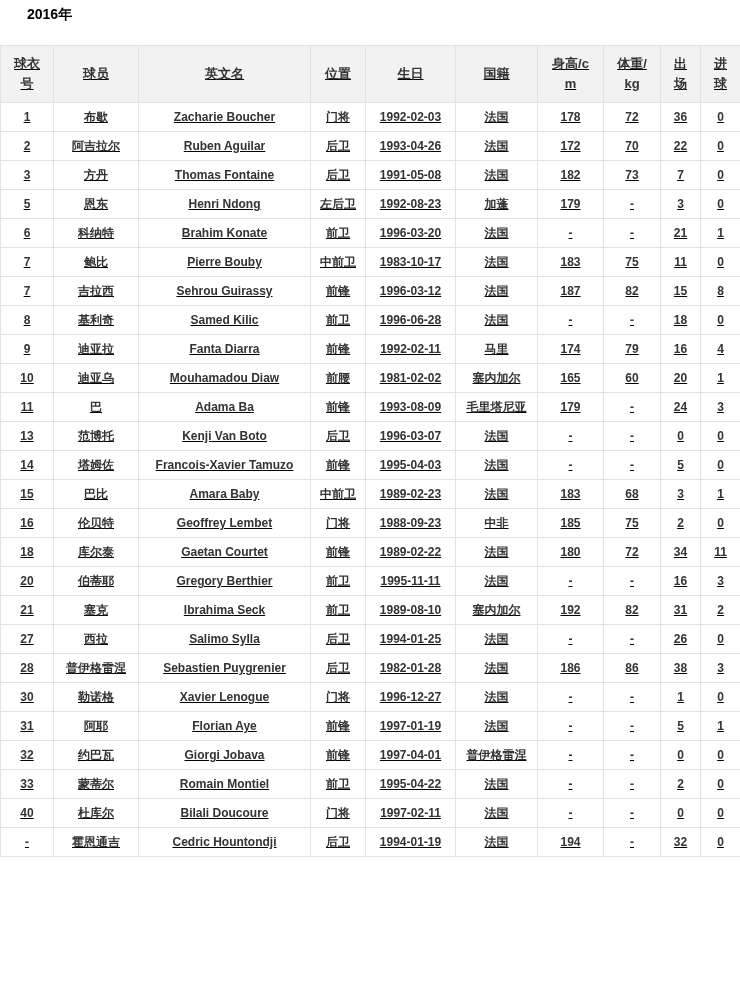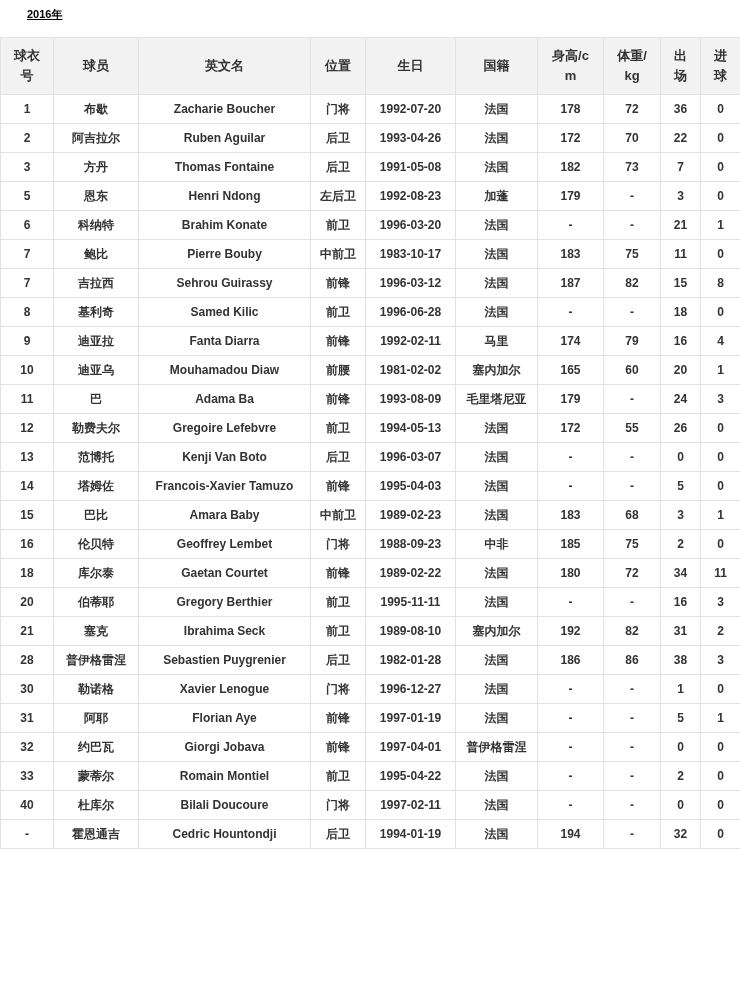--- a/index.html
+++ b/index.html
@@ -5,32 +5,32 @@
   html, body {
     margin: 0;
     padding: 0;
     background: #ffffff;
   }
   body {
     width: 740px;
     font-family: "Liberation Sans", "DejaVu Sans", sans-serif;
   }
   .page-title {
-    font-size: 11px;
+    font-size: 14px;
     font-weight: 700;
     color: #000000;
     padding: 6px 0 0 27px;
     line-height: 16px;
-    text-decoration: underline;
   }
   table.squad {
     width: 740px;
     border-collapse: collapse;
     table-layout: fixed;
-    margin-top: 15px;
+    margin-top: 23px;
+    text-decoration: underline;
   }
   table.squad th,
   table.squad td {
     border: 1px solid #e2e2e2;
     text-align: center;
     vertical-align: middle;
     color: #333333;
     font-weight: 700;
     box-sizing: border-box;
     overflow: hidden;
@@ -86,21 +86,21 @@
       <th>出场</th>
       <th>进球</th>
     </tr>
   </thead>
   <tbody>
       <tr>
         <td>1</td>
         <td>布歇</td>
         <td>Zacharie Boucher</td>
         <td class="pos">门将</td>
-        <td>1992-07-20</td>
+        <td>1992-02-03</td>
         <td>法国</td>
         <td>178</td>
         <td>72</td>
         <td>36</td>
         <td>0</td>
       </tr>
       <tr>
         <td>2</td>
         <td>阿吉拉尔</td>
         <td>Ruben Aguilar</td>
@@ -212,32 +212,20 @@
         <td>11</td>
         <td>巴</td>
         <td>Adama Ba</td>
         <td class="pos">前锋</td>
         <td>1993-08-09</td>
         <td>毛里塔尼亚</td>
         <td>179</td>
         <td>-</td>
         <td>24</td>
         <td>3</td>
-      </tr>
-      <tr>
-        <td>12</td>
-        <td>勒费夫尔</td>
-        <td>Gregoire Lefebvre</td>
-        <td class="pos">前卫</td>
-        <td>1994-05-13</td>
-        <td>法国</td>
-        <td>172</td>
-        <td>55</td>
-        <td>26</td>
-        <td>0</td>
       </tr>
       <tr>
         <td>13</td>
         <td>范博托</td>
         <td>Kenji Van Boto</td>
         <td class="pos">后卫</td>
         <td>1996-03-07</td>
         <td>法国</td>
         <td>-</td>
         <td>-</td>
@@ -310,20 +298,32 @@
         <td>Ibrahima Seck</td>
         <td class="pos">前卫</td>
         <td>1989-08-10</td>
         <td>塞内加尔</td>
         <td>192</td>
         <td>82</td>
         <td>31</td>
         <td>2</td>
       </tr>
       <tr>
+        <td>27</td>
+        <td>西拉</td>
+        <td>Salimo Sylla</td>
+        <td class="pos">后卫</td>
+        <td>1994-01-25</td>
+        <td>法国</td>
+        <td>-</td>
+        <td>-</td>
+        <td>26</td>
+        <td>0</td>
+      </tr>
+      <tr>
         <td>28</td>
         <td>普伊格雷涅</td>
         <td>Sebastien Puygrenier</td>
         <td class="pos">后卫</td>
         <td>1982-01-28</td>
         <td>法国</td>
         <td>186</td>
         <td>86</td>
         <td>38</td>
         <td>3</td>

